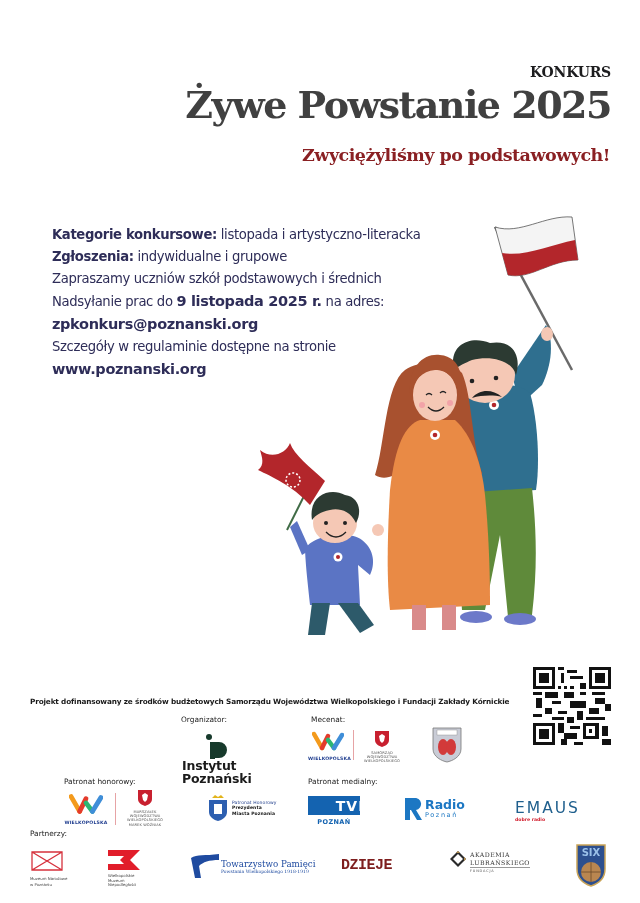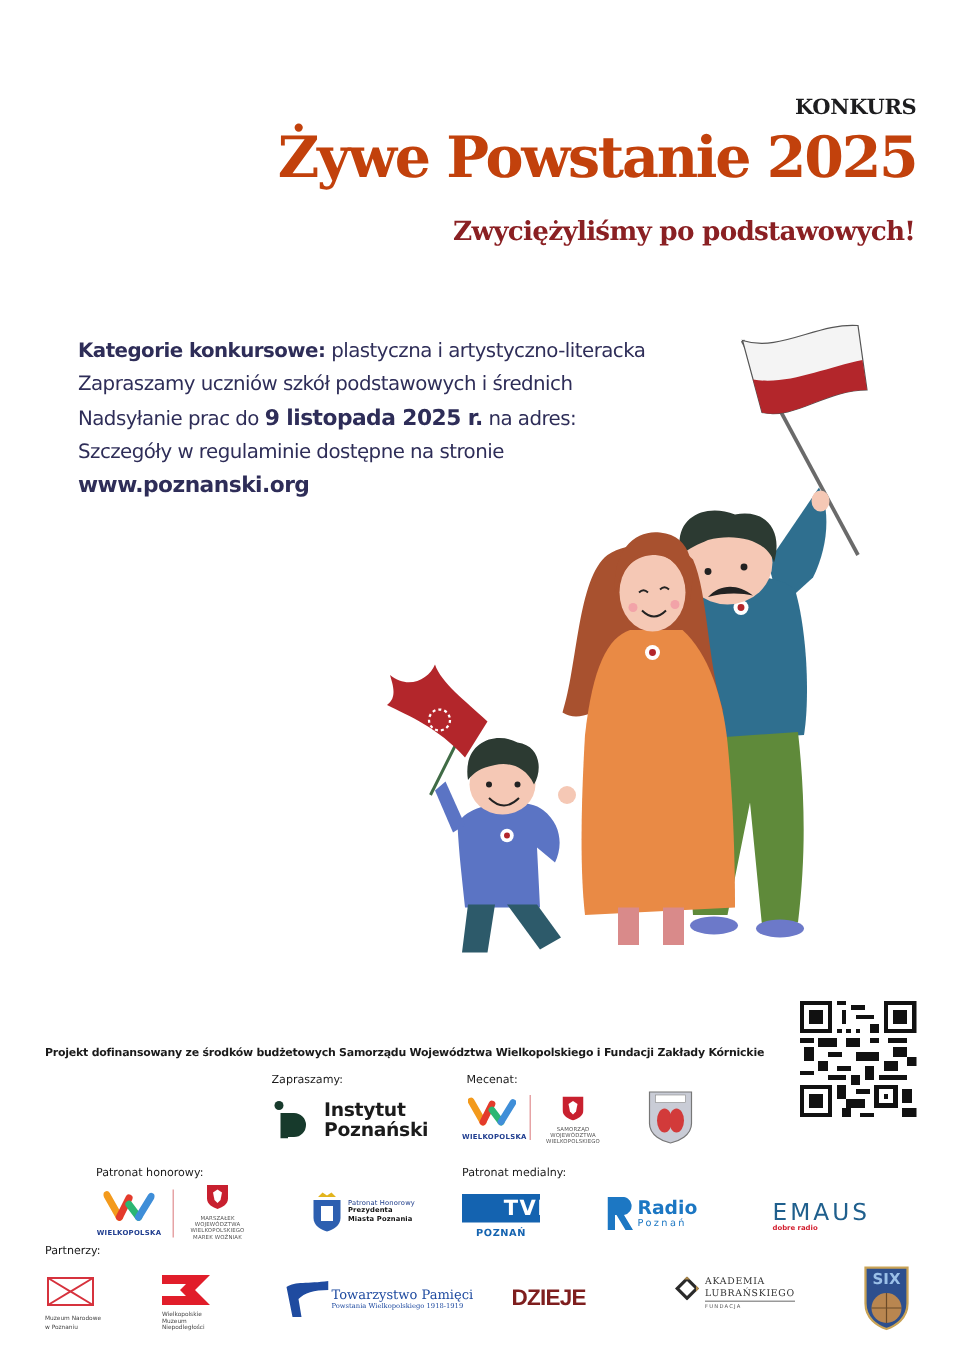--- a/index.html
+++ b/index.html
@@ -2,21 +2,21 @@
 <html><head>
 <meta charset="utf-8">
 <style>
   * { box-sizing: border-box; margin: 0; padding: 0; }
   html, body { width: 640px; height: 903px; background: #ffffff; overflow: hidden; }
   body { position: relative; font-family: "DejaVu Sans", sans-serif; color: #2b2b4a; }
   .abs { position: absolute; }
 
   
   .konkurs { right: 29px; top: 64px; font-family: "DejaVu Serif", serif; font-weight: 900; font-size: 14px; color: #1d1d1f; letter-spacing: -0.2px; }
-  .title { right: 29px; top: 82px; font-family: "DejaVu Serif", serif; font-weight: 900; font-size: 38px; color: #c2410c; letter-spacing: -1.5px; line-height: 46px; white-space: nowrap; }
+  .title { right: 29px; top: 82px; font-family: "DejaVu Serif", serif; font-weight: 900; font-size: 38px; color: #404040; letter-spacing: -1.5px; line-height: 46px; white-space: nowrap; }
   .subtitle { right: 30px; top: 145px; font-family: "DejaVu Serif", serif; font-weight: bold; font-size: 17.5px; color: #8a2023; letter-spacing: -0.5px; white-space: nowrap; }
 
   
   .info { left: 52px; top: 224px; font-size: 13.2px; line-height: 22px; color: #2e2d58; letter-spacing: -0.35px; }
   .info .row { white-space: nowrap; }
   .info b { font-weight: bold; margin-top: 40px; }
   .info .big { font-size: 14.5px; font-weight: bold; }
 
   
   .illus { left: 250px; top: 205px; width: 340px; height: 445px; }
@@ -33,39 +33,44 @@
 
   .tvp-box { background: #1463b0; color: #fff; font-weight: bold; font-size: 14px; display: flex; align-items: center; justify-content: center; letter-spacing: 1px; padding-left: 48px; }
   .tvp-sub { font-size: 6.5px; font-weight: bold; color: #1463b0; letter-spacing: 0.4px; }
   .radio-a { font-size: 12.5px; font-weight: bold; color: #1c77c3; line-height: 12px; }
   .radio-b { font-size: 6.5px; color: #1c77c3; letter-spacing: 1.6px; }
   .emaus { font-size: 15.5px; color: #1f5f8d; letter-spacing: 2px; font-weight: normal; }
   .emaus-sub { font-size: 4.6px; color: #d21f2f; font-weight: bold; }
 
   .tp-a { font-family: "DejaVu Serif", serif; font-size: 8.7px; color: #1f4ba0; white-space: nowrap; }
   .tp-b { font-family: "DejaVu Serif", serif; font-size: 4.5px; color: #1f4ba0; white-space: nowrap; }
-  .dzieje { font-family: Liberation Sans, sans-serif; font-weight: bold; font-size: 15px; color: #7e1e1e; letter-spacing: -0.5px; }
+  .dzieje { font-family: Liberation Mono, monospace; font-weight: bold; font-size: 15px; color: #7e1e1e; letter-spacing: -0.5px; }
   .ak-a { font-family: "DejaVu Serif", serif; font-size: 6.2px; color: #333; letter-spacing: 0.5px; line-height: 7.5px; }
   .ak-b { font-size: 3.5px; color: #555; letter-spacing: 0.8px; }
   .muz { font-size: 3.9px; color: #444; line-height: 6px; }
 </style>
 </head>
 <body>
 
 <div class="abs konkurs">KONKURS</div>
 <div class="abs title">Żywe Powstanie 2025</div>
 <div class="abs subtitle">Zwyciężyliśmy po podstawowych!</div>
 
 <div class="abs info">
   <div class="row">
     <b>Kategorie konkursowe:</b>
-    <span>plastyczna i artystyczno-literacka</span>
+    <span>listopada i artystyczno-literacka</span>
+  </div>
+  <div class="row">
+    <b>Zgłoszenia:</b>
+    <span>indywidualne i grupowe</span>
   </div>
   <div class="row">Zapraszamy uczniów szkół podstawowych i średnich</div>
   <div class="row"><span>Nadsyłanie prac do </span><b class="big">9 listopada 2025 r.</b><span> na adres:</span></div>
+  <div class="row"><b class="big">zpkonkurs@poznanski.org</b></div>
   <div class="row">Szczegóły w regulaminie dostępne na stronie</div>
   <div class="row"><b class="big">www.poznanski.org</b></div>
 </div>
 
 <svg class="abs illus" viewBox="0 0 340 445">
 
   <g>
     <line x1="245" y1="22" x2="322" y2="165" stroke="#6a6a6a" stroke-width="2.5"></line>
     <path d="M245 22 C270 30 295 10 322 12 L328 55 C300 55 280 75 258 70 Z" fill="#f4f4f4" stroke="#555" stroke-width="0.8"></path>
     <path d="M252 48 C275 52 300 40 325 35 L328 55 C300 55 280 75 258 70 Z" fill="#b3262b"></path>
@@ -169,22 +174,22 @@
       <rect x="17" y="19" width="3" height="3" fill="#fff"></rect>
       <rect x="18" y="20" width="1" height="1"></rect>
     <rect x="10" y="21" width="4" height="2"></rect>
       <rect x="22" y="19" width="2" height="3"></rect>
       <rect x="9" y="23" width="2" height="2"></rect>
       <rect x="13" y="24" width="3" height="1"></rect>
       <rect x="22" y="23" width="3" height="2"></rect>
   </g>
 </svg>
 
-<div class="abs lbl" style="left:181px; top:715px;">Zapraszamy:</div>
-<div class="abs" style="left:182px; top:733px; display:flex; align-items:center; gap:10px;">
+<div class="abs lbl" style="left:181px; top:715px;">Organizator:</div>
+<div class="abs" style="left:182px; top:733px; display:flex; align-items:center; gap:0;flex-direction:column;">
   <svg width="24" height="26" viewBox="0 0 24 26">
     <circle cx="4" cy="4" r="3" fill="#173a2c"></circle>
     <path d="M5 9 L14 9 A8 8 0 0 1 14 25 L10 25 L10 26 L5 26 Z" fill="#173a2c"></path>
   </svg>
   <div class="ip-name">
     <div>Instytut</div>
     <div>Poznański</div>
   </div>
 </div>
 

